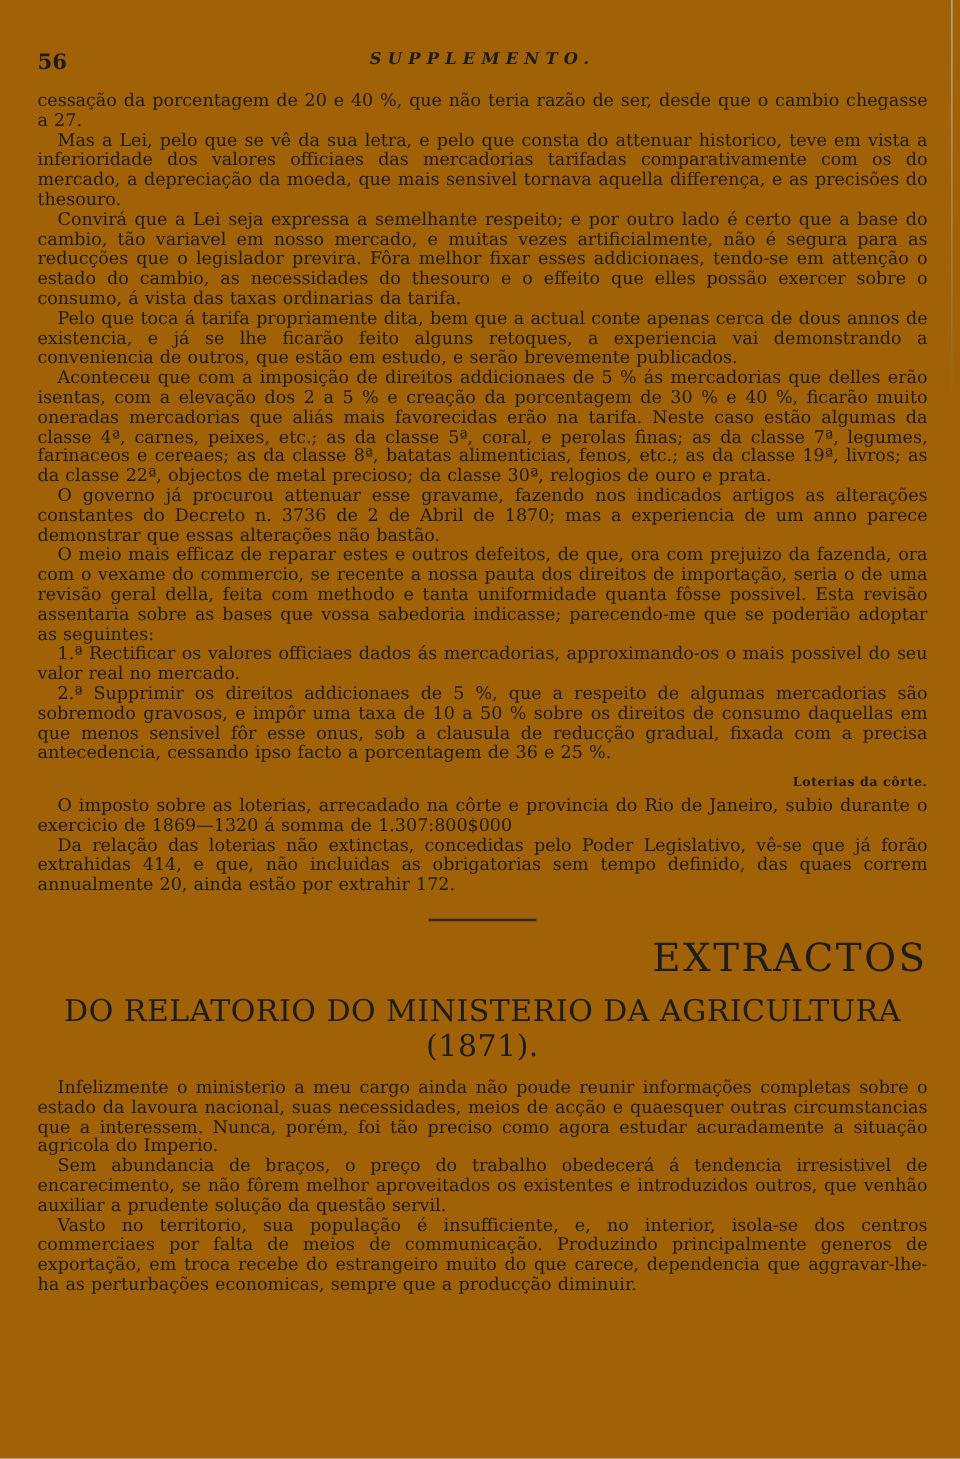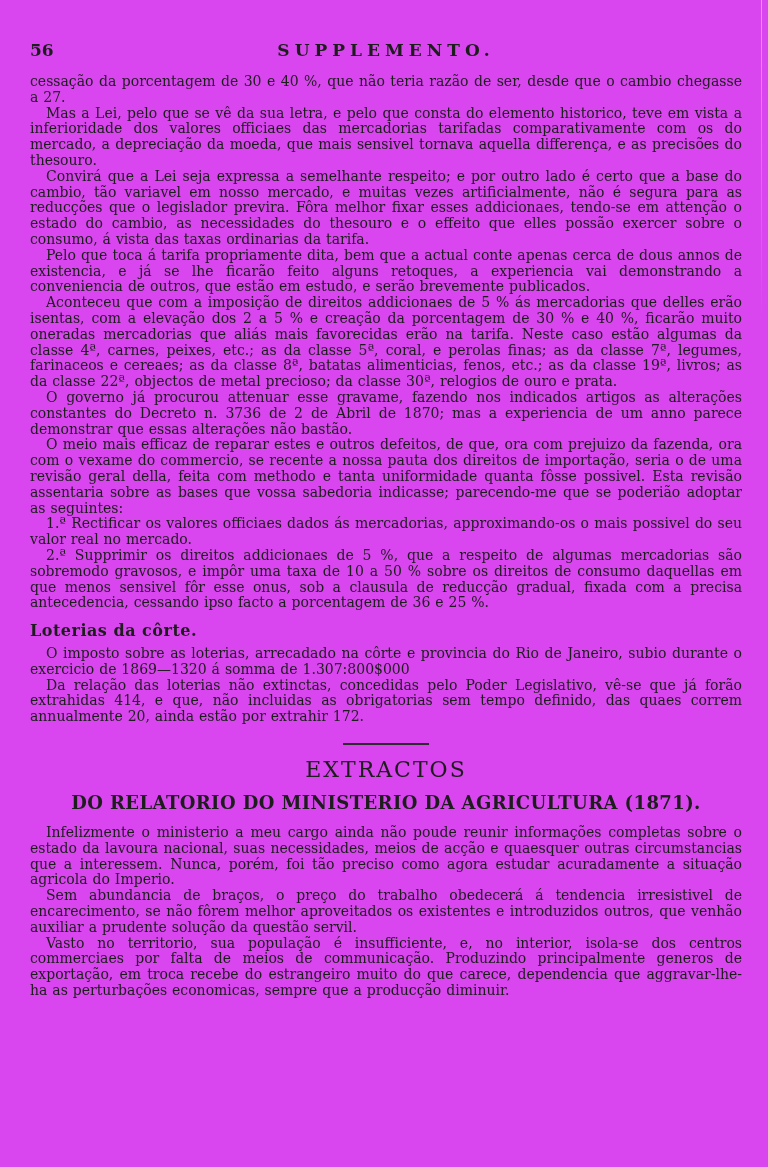--- a/index.html
+++ b/index.html
@@ -2,90 +2,91 @@
 <html><head>
 <meta charset="utf-8">
 <title>Scanned page</title>
 <style>
   html,body { margin:0; padding:0; background:#e9e9e6; }
   .page {
     position: relative;
     width: 768px;
     height: 1167px;
     margin: 0 auto;
-    background: #d946ef;
+    background: #a16207;
     color: #1d1d1d;
     font-family: "DejaVu Serif", "Liberation Serif", serif;
     box-sizing: border-box;
     padding: 40px 26px 20px 30px;
     overflow: hidden;
   }
   
   .page::after {
     content:"";
     position:absolute;
     right:6px; top:0;
     width:1px; height:320px;
     background:linear-gradient(#b9b9b4, rgba(185,185,180,0));
   }
   .header { position: relative; height: 22px; margin-bottom: 12px; }
   .page-number {
     position:absolute; left:0; top:0;
     font-weight:bold; font-size:17px;
   }
   .running-title {
-    text-align:center; font-weight:bold; font-size:17px;
+    text-align:center; font-weight:bold; font-size:13px;
     letter-spacing:5px;
+    font-style:italic;
   }
   .body-text {
     font-size: 14px;
     line-height: 15.8px;
     text-align: justify;
     word-spacing: 0.5px;
   }
   .body-text p { margin: 0; text-indent: 16px; }
   .body-text p.no-indent { text-indent: 0; }
   .subhead {
-    text-align:left; font-weight:bold; font-size:16px;
+    text-align:right; font-weight:bold; font-size:10px;
     margin: 10px 0 6px;
     letter-spacing: 0.5px;
   }
   .divider {
     width: 86px; height:0;
     border-top: 2px solid #2b2b2b;
     margin: 18px auto 6px;
   }
   .extractos-title {
-    text-align:center;
-    font-size: 22px;
+    text-align:right;
+    font-size: 31px;
     font-weight: normal;
     letter-spacing: 2px;
     margin: 12px 0 10px;
   }
   .extractos-sub {
     text-align:center;
-    font-size: 18px;
-    font-weight: bold;
+    font-size: 24px;
+    font-weight: normal;
     letter-spacing: 0.4px;
     margin: 0 0 12px;
   }
 </style>
 </head>
 <body>
 
 <div class="page">
 
   <div class="header">
     <span class="page-number">56</span>
     <div class="running-title">SUPPLEMENTO.</div>
   </div>
 
   <div class="body-text">
-    <p class="no-indent">cessação da porcentagem de 30 e 40 %, que não teria razão de ser, desde que o cambio chegasse a 27.</p>
-    <p>Mas a Lei, pelo que se vê da sua letra, e pelo que consta do elemento historico, teve em vista a inferioridade dos valores officiaes das mercadorias tarifadas comparativamente com os do mercado, a depreciação da moeda, que mais sensivel tornava aquella differença, e as precisões do thesouro.</p>
+    <p class="no-indent">cessação da porcentagem de 20 e 40 %, que não teria razão de ser, desde que o cambio chegasse a 27.</p>
+    <p>Mas a Lei, pelo que se vê da sua letra, e pelo que consta do attenuar historico, teve em vista a inferioridade dos valores officiaes das mercadorias tarifadas comparativamente com os do mercado, a depreciação da moeda, que mais sensivel tornava aquella differença, e as precisões do thesouro.</p>
     <p>Convirá que a Lei seja expressa a semelhante respeito; e por outro lado é certo que a base do cambio, tão variavel em nosso mercado, e muitas vezes artificialmente, não é segura para as reducções que o legislador previra. Fôra melhor fixar esses addicionaes, tendo-se em attenção o estado do cambio, as necessidades do thesouro e o effeito que elles possão exercer sobre o consumo, á vista das taxas ordinarias da tarifa.</p>
     <p>Pelo que toca á tarifa propriamente dita, bem que a actual conte apenas cerca de dous annos de existencia, e já se lhe ficarão feito alguns retoques, a experiencia vai demonstrando a conveniencia de outros, que estão em estudo, e serão brevemente publicados.</p>
     <p>Aconteceu que com a imposição de direitos addicionaes de 5 % ás mercadorias que delles erão isentas, com a elevação dos 2 a 5 % e creação da porcentagem de 30 % e 40 %, ficarão muito oneradas mercadorias que aliás mais favorecidas erão na tarifa. Neste caso estão algumas da classe 4ª, carnes, peixes, etc.; as da classe 5ª, coral, e perolas finas; as da classe 7ª, legumes, farinaceos e cereaes; as da classe 8ª, batatas alimenticias, fenos, etc.; as da classe 19ª, livros; as da classe 22ª, objectos de metal precioso; da classe 30ª, relogios de ouro e prata.</p>
     <p>O governo já procurou attenuar esse gravame, fazendo nos indicados artigos as alterações constantes do Decreto n. 3736 de 2 de Abril de 1870; mas a experiencia de um anno parece demonstrar que essas alterações não bastão.</p>
     <p>O meio mais efficaz de reparar estes e outros defeitos, de que, ora com prejuizo da fazenda, ora com o vexame do commercio, se recente a nossa pauta dos direitos de importação, seria o de uma revisão geral della, feita com methodo e tanta uniformidade quanta fôsse possivel. Esta revisão assentaria sobre as bases que vossa sabedoria indicasse; parecendo-me que se poderião adoptar as seguintes:</p>
     <p>1.ª Rectificar os valores officiaes dados ás mercadorias, approximando-os o mais possivel do seu valor real no mercado.</p>
     <p>2.ª Supprimir os direitos addicionaes de 5 %, que a respeito de algumas mercadorias são sobremodo gravosos, e impôr uma taxa de 10 a 50 % sobre os direitos de consumo daquellas em que menos sensivel fôr esse onus, sob a clausula de reducção gradual, fixada com a precisa antecedencia, cessando ipso facto a porcentagem de 36 e 25 %.</p>
   </div>
 
   <div class="subhead">Loterias da côrte.</div>

